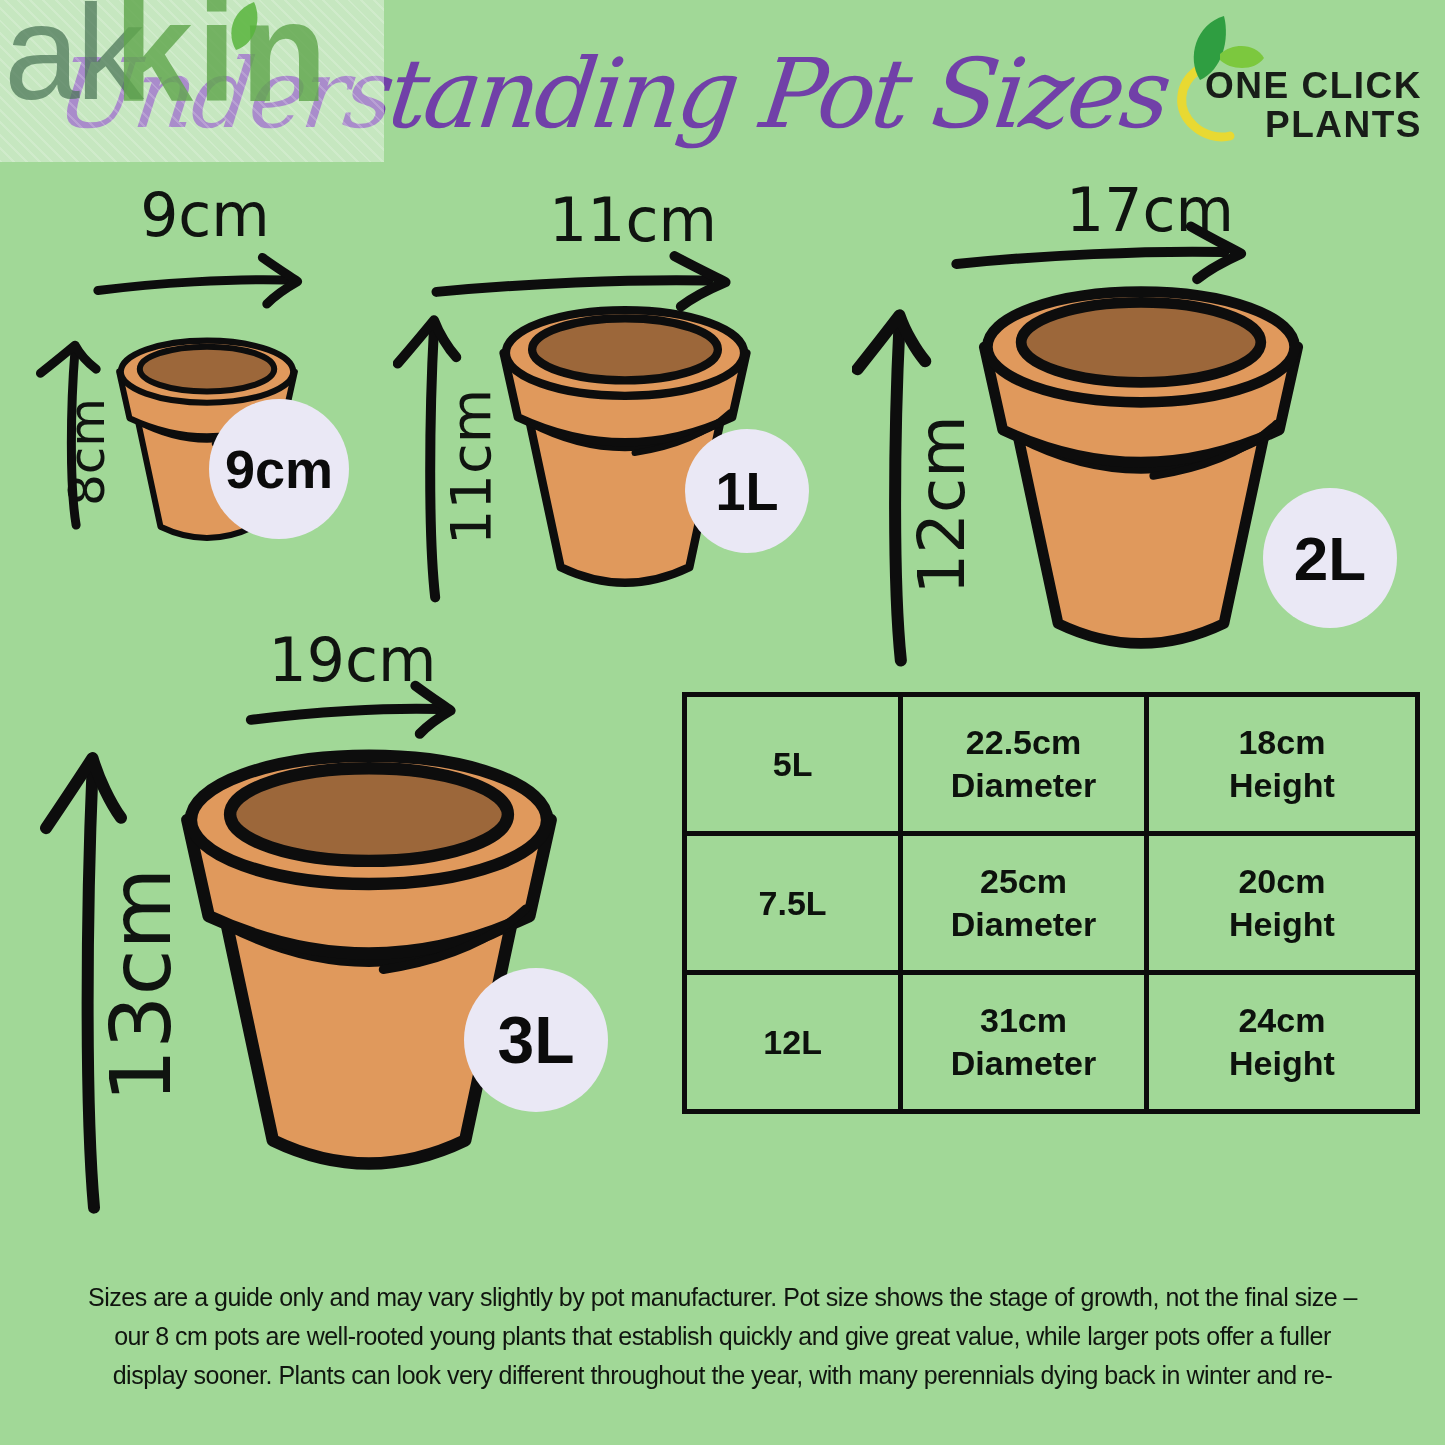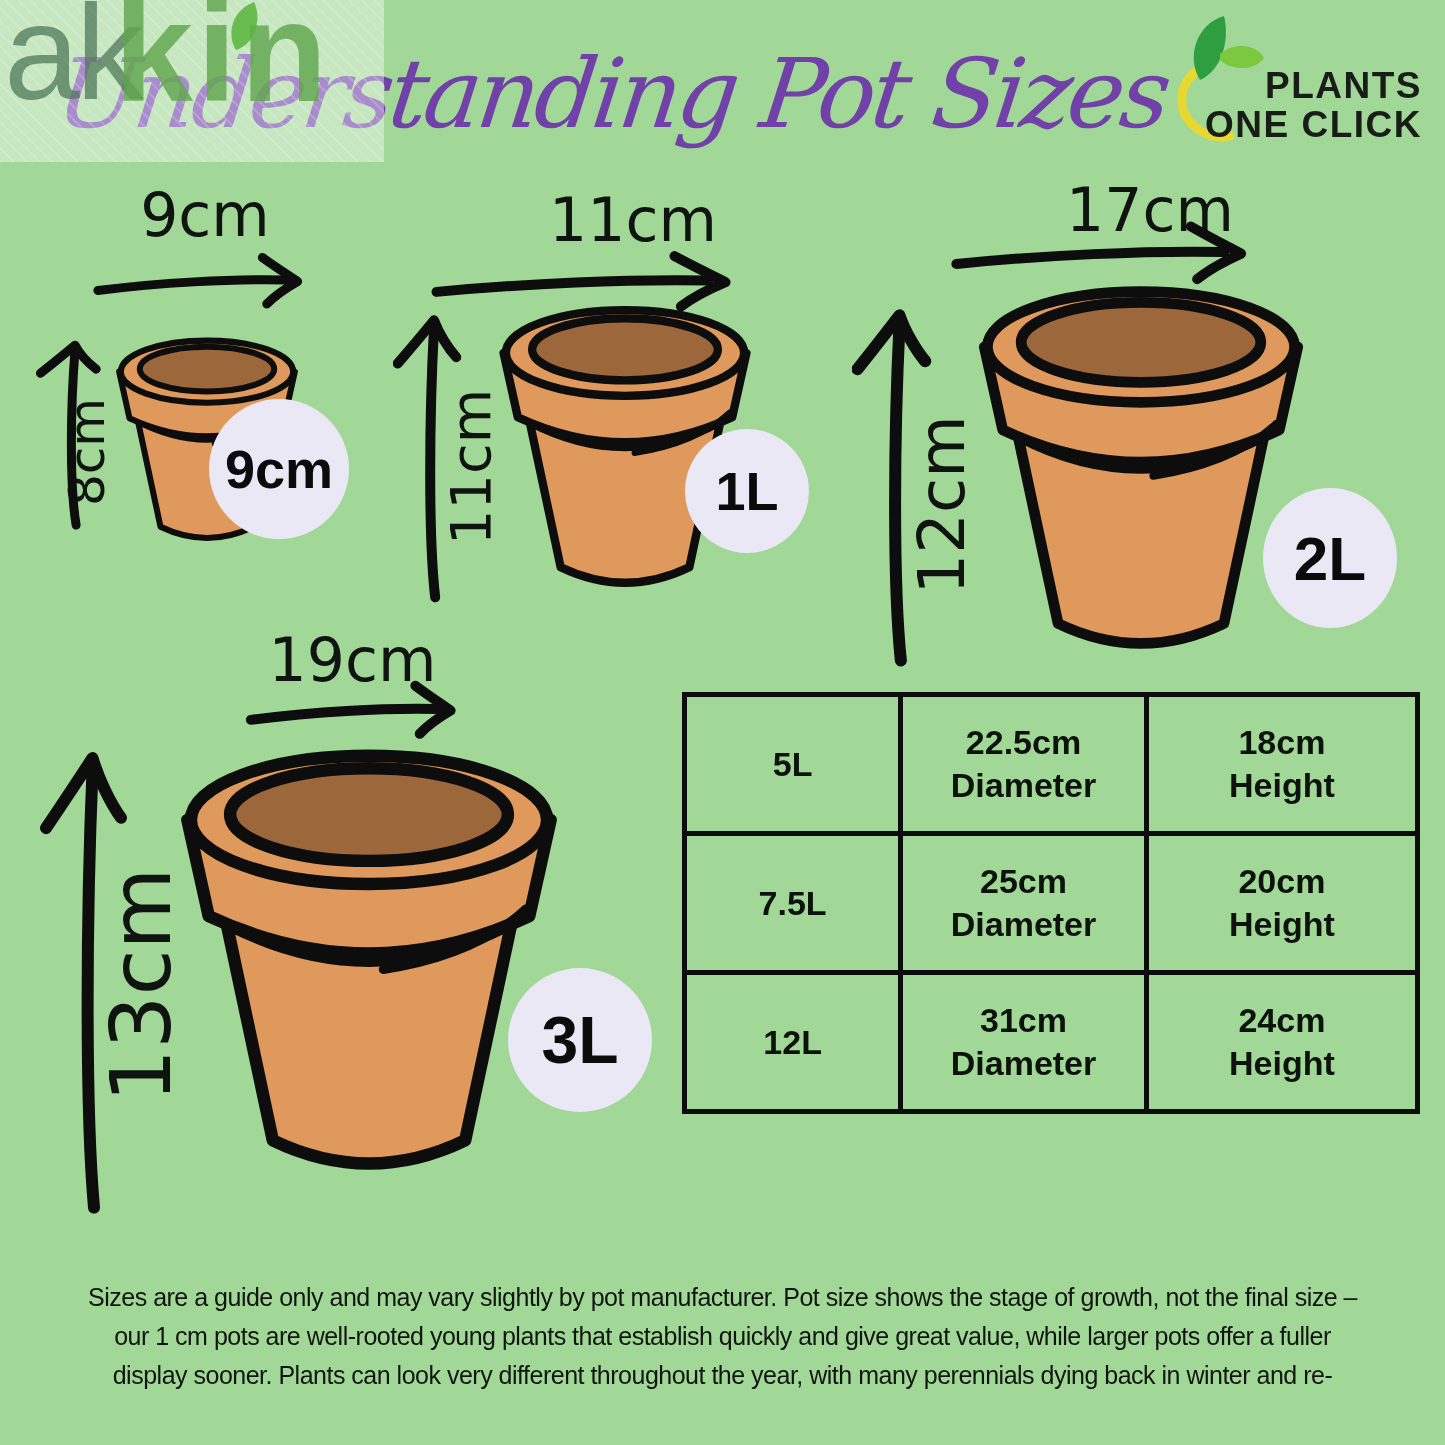--- a/index.html
+++ b/index.html
@@ -91,22 +91,22 @@
     <path d="M38,2 C16,10 10,34 20,50 C40,44 46,18 38,2 Z" fill="rgba(88,180,60,0.85)"></path>
   </svg>
 </div>
 
 <svg class="abs logo-icon" width="100" height="140" viewBox="0 0 100 140">
   <path d="M30,62 C10,76 8,102 26,118 C36,127 50,131 62,128" class="stroke" style="stroke:#e8d932;stroke-width:9px;"></path>
   <path d="M56,8 C28,16 18,50 32,72 C54,62 62,32 56,8 Z" fill="#2f9e41"></path>
   <path d="M52,46 C66,34 88,36 96,50 C86,64 62,62 52,52 Z" fill="#7cc83e"></path>
 </svg>
 <div class="abs logo-text">
+  <div>ONE CLICK</div>
   <div>PLANTS</div>
-  <div>ONE CLICK</div>
 </div>
 
 <div class="abs dim-label" style="left:105px;top:180px;width:200px;">9cm</div>
 <svg class="abs arrow arr-sm" style="left:92px;top:250px;" width="235" height="60" viewBox="0 0 320 80" preserveAspectRatio="none">
   <path class="stroke" vector-effect="non-scaling-stroke" d="M8,54 C90,44 190,38 264,40"></path>
   <path class="stroke" vector-effect="non-scaling-stroke" d="M232,10 C252,24 268,34 280,42 C262,52 246,64 238,72"></path>
 </svg>
 <svg class="abs arrow arr-sm" style="left:36px;top:332px;" width="78" height="198" viewBox="0 0 140 480" preserveAspectRatio="none">
   <path class="stroke" vector-effect="non-scaling-stroke" d="M72,468 C60,370 62,180 70,44"></path>
   <path class="stroke" vector-effect="non-scaling-stroke" d="M8,100 C34,72 54,50 70,32 C78,52 94,76 108,90"></path>
@@ -169,21 +169,21 @@
   <path class="stroke" vector-effect="non-scaling-stroke" d="M8,100 C34,72 54,50 70,32 C78,52 94,76 108,90"></path>
 </svg>
 <div class="abs dim-label rot" style="left:-2px;top:939px;width:280px;height:92px;font-size:84px;">13cm</div>
 <svg class="abs potsvg" style="left:173px;top:738px;" width="392" height="463" viewBox="0 0 220 260">
   <path d="M30,104 L56,226 Q110,252 164,226 L190,104 Q110,146 30,104 Z" fill="#e0995c" stroke="#0d0d0d" stroke-width="7" stroke-linejoin="round"></path>
   <path d="M8,46 L20,100 Q110,142 200,100 L212,46 Z" fill="#e0995c" stroke="#0d0d0d" stroke-width="7" stroke-linejoin="round"></path>
   <ellipse cx="110" cy="46" rx="100" ry="36" fill="#e0995c" stroke="#0d0d0d" stroke-width="7"></ellipse>
   <ellipse cx="110" cy="43" rx="78" ry="26" fill="#9c673a" stroke="#0d0d0d" stroke-width="7"></ellipse>
   <path d="M118,130 Q170,122 198,96" fill="none" stroke="#0d0d0d" stroke-width="5" stroke-linecap="round"></path>
 </svg>
-<div class="abs badge" style="left:508px;top:968px;width:144px;height:144px;font-size:66px;">3L</div>
+<div class="abs badge" style="left:464px;top:968px;width:144px;height:144px;font-size:66px;">3L</div>
 
 <table class="abs size-table">
   <colgroup>
       <col style="width:29.5%">
       <col style="width:33.5%">
       <col style="width:37%">
     </colgroup>
   <tbody>
     <tr>
       <td>5L</td>
@@ -216,15 +216,15 @@
       <td>
           <div>24cm</div>
           <div>Height</div>
         </td>
     </tr>
   </tbody>
 </table>
 
 <div class="abs footer">
   <div>Sizes are a guide only and may vary slightly by pot manufacturer. Pot size shows the stage of growth, not the final size –</div>
-  <div>our 1 cm pots are well-rooted young plants that establish quickly and give great value, while larger pots offer a fuller</div>
+  <div>our 8 cm pots are well-rooted young plants that establish quickly and give great value, while larger pots offer a fuller</div>
   <div>display sooner. Plants can look very different throughout the year, with many perennials dying back in winter and re-</div>
 </div>
 
 </body></html>

